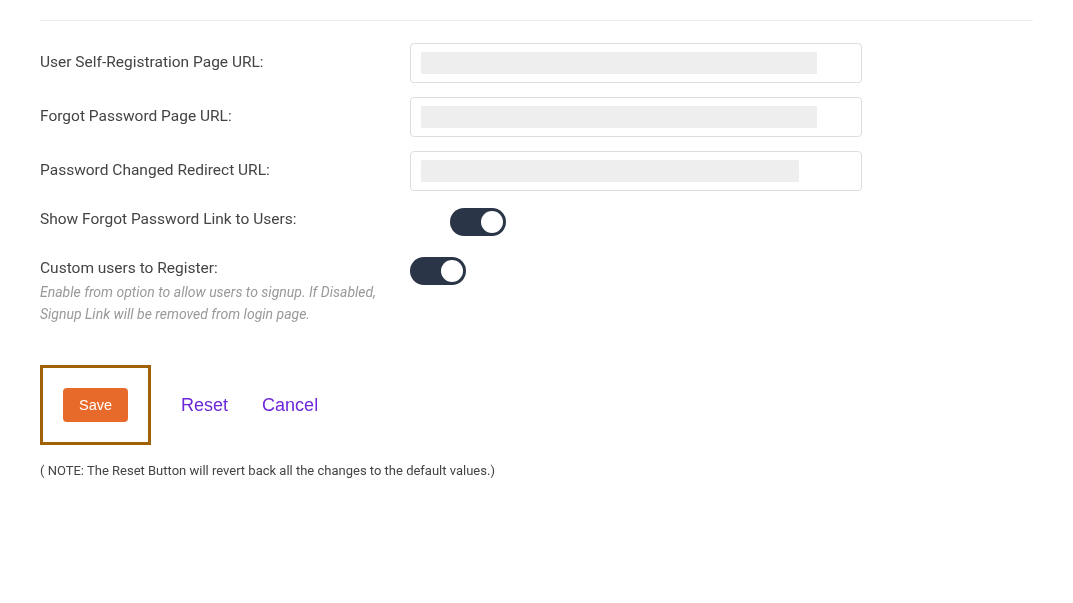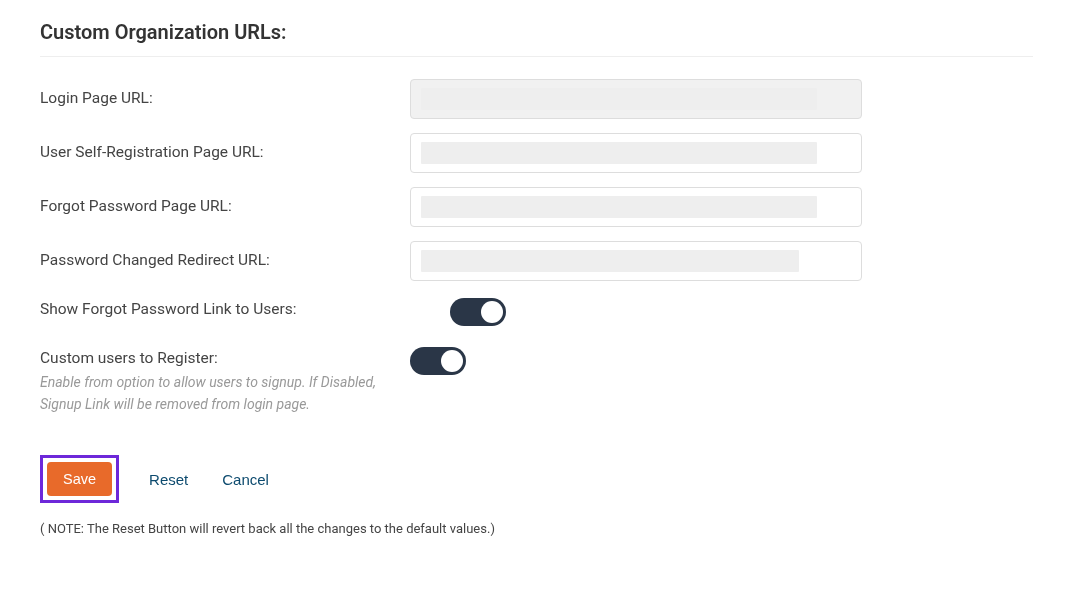--- a/index.html
+++ b/index.html
@@ -93,62 +93,51 @@
       border-radius: 50%;
     }
     .button-row {
       display: flex;
       align-items: center;
       gap: 26px;
       margin-top: 40px;
       margin-bottom: 18px;
     }
     .save-highlight {
-      border: 3px solid #6d28d9;
-      padding: 4px;
+      border: 3px solid #a16207;
+      padding: 20px;
       display: inline-flex;
       justify-content: center;
     }
     .btn {
-      font-size: 15px;
+      font-size: 18px;
       cursor: pointer;
       border: none;
       background: transparent;
-      color: #0c4a6e;
+      color: #6d28d9;
       padding: 8px 4px;
     }
     .btn-primary {
       background: #e86a2a;
       color: #fff;
       padding: 9px 16px;
       border-radius: 4px;
       font-size: 14.5px;
     }
     .note {
       font-size: 13px;
       color: #444;
     }
   </style>
 </head>
 <body>
 
 <div class="container">
-  <h2 class="section-title">Custom Organization URLs:</h2>
   <hr class="divider">
 
-  <div class="form-row">
-    <div class="form-label-col">
-      <span class="form-label">Login Page URL:</span>
-    </div>
-    <div class="form-control-col">
-      <div class="input-redacted disabled-bg">
-        <div class="redacted-bar"></div>
-      </div>
-    </div>
-  </div>
 
   <div class="form-row">
     <div class="form-label-col">
       <span class="form-label">User Self-Registration Page URL:</span>
     </div>
     <div class="form-control-col">
       <div class="input-redacted">
         <div class="redacted-bar"></div>
       </div>
     </div>

